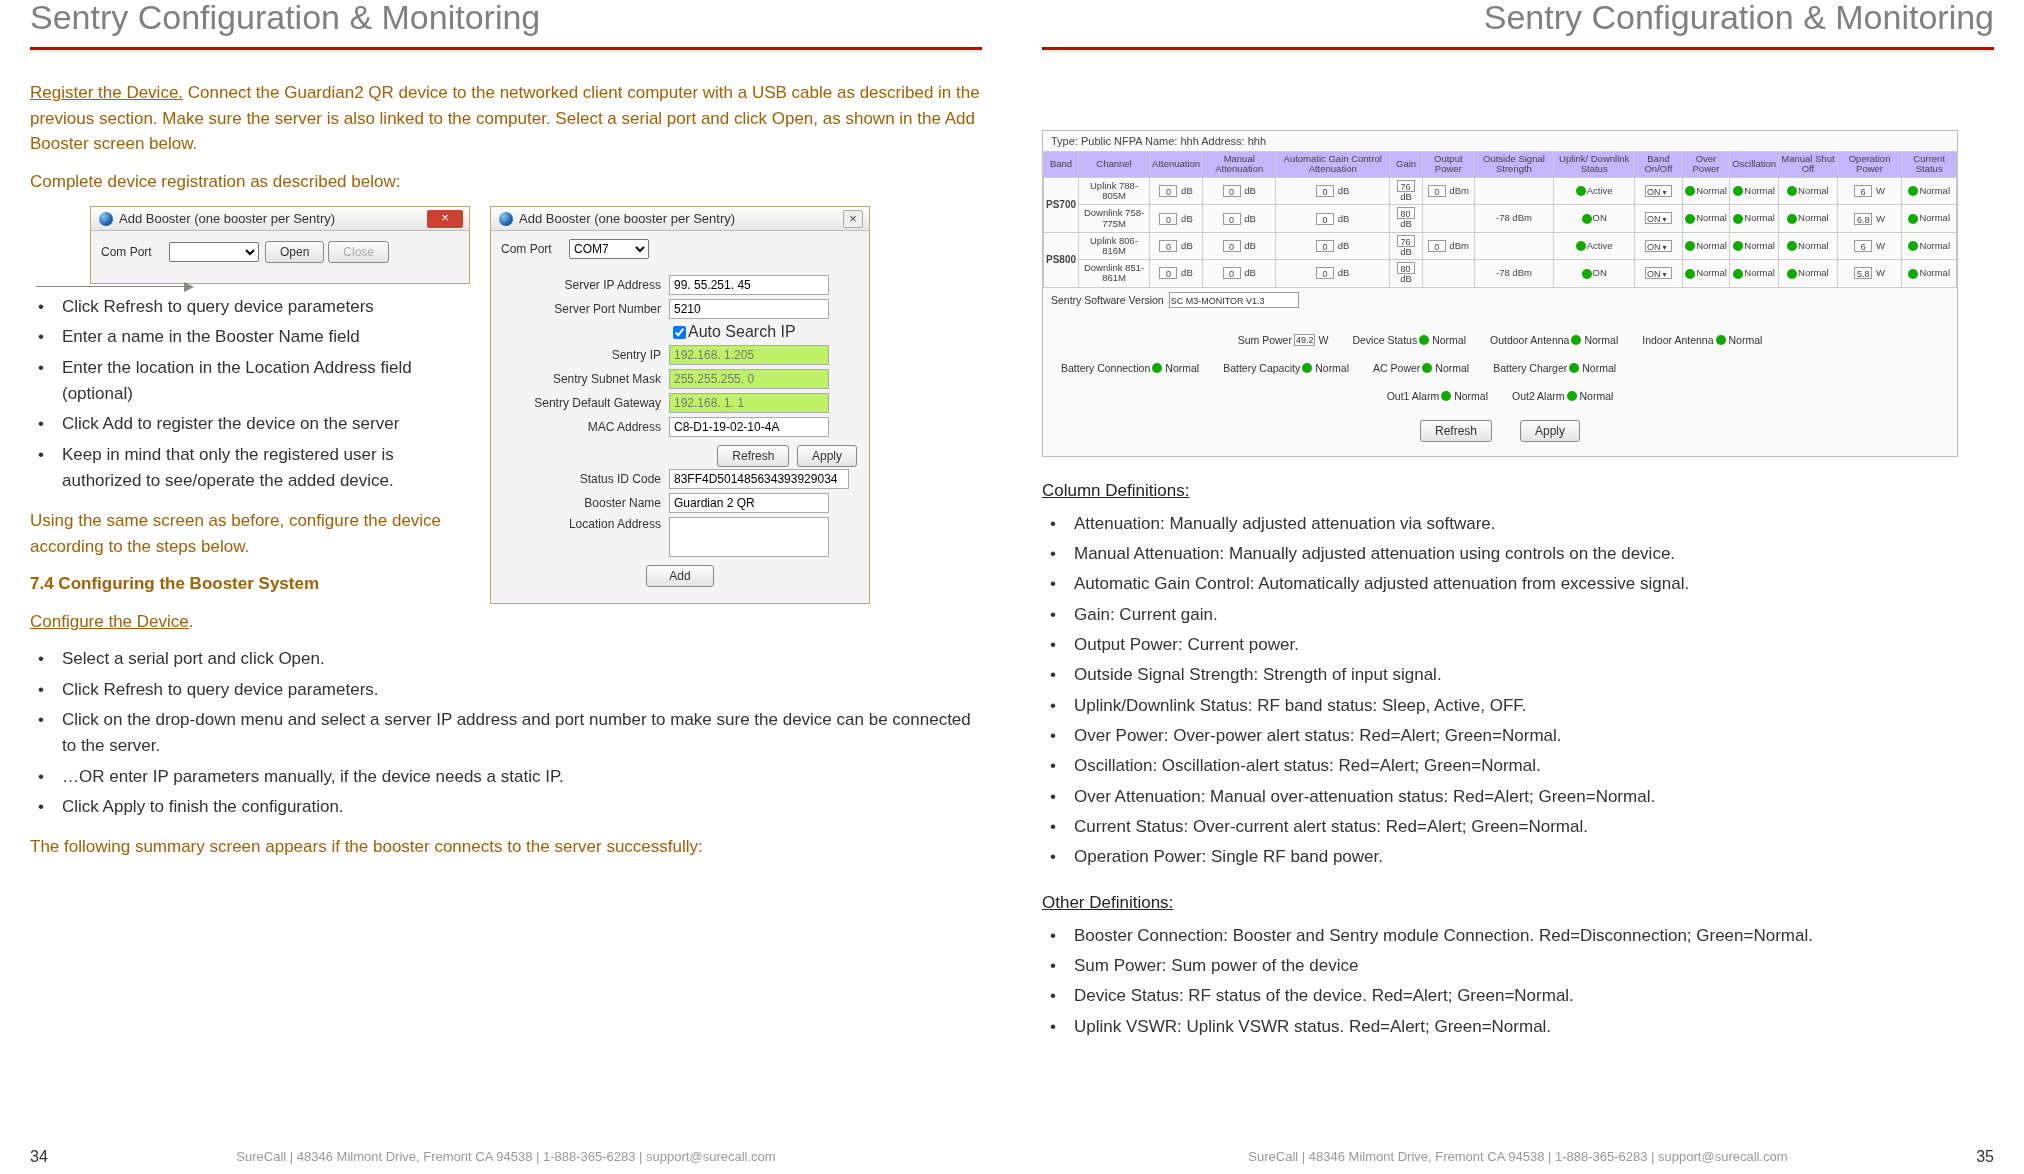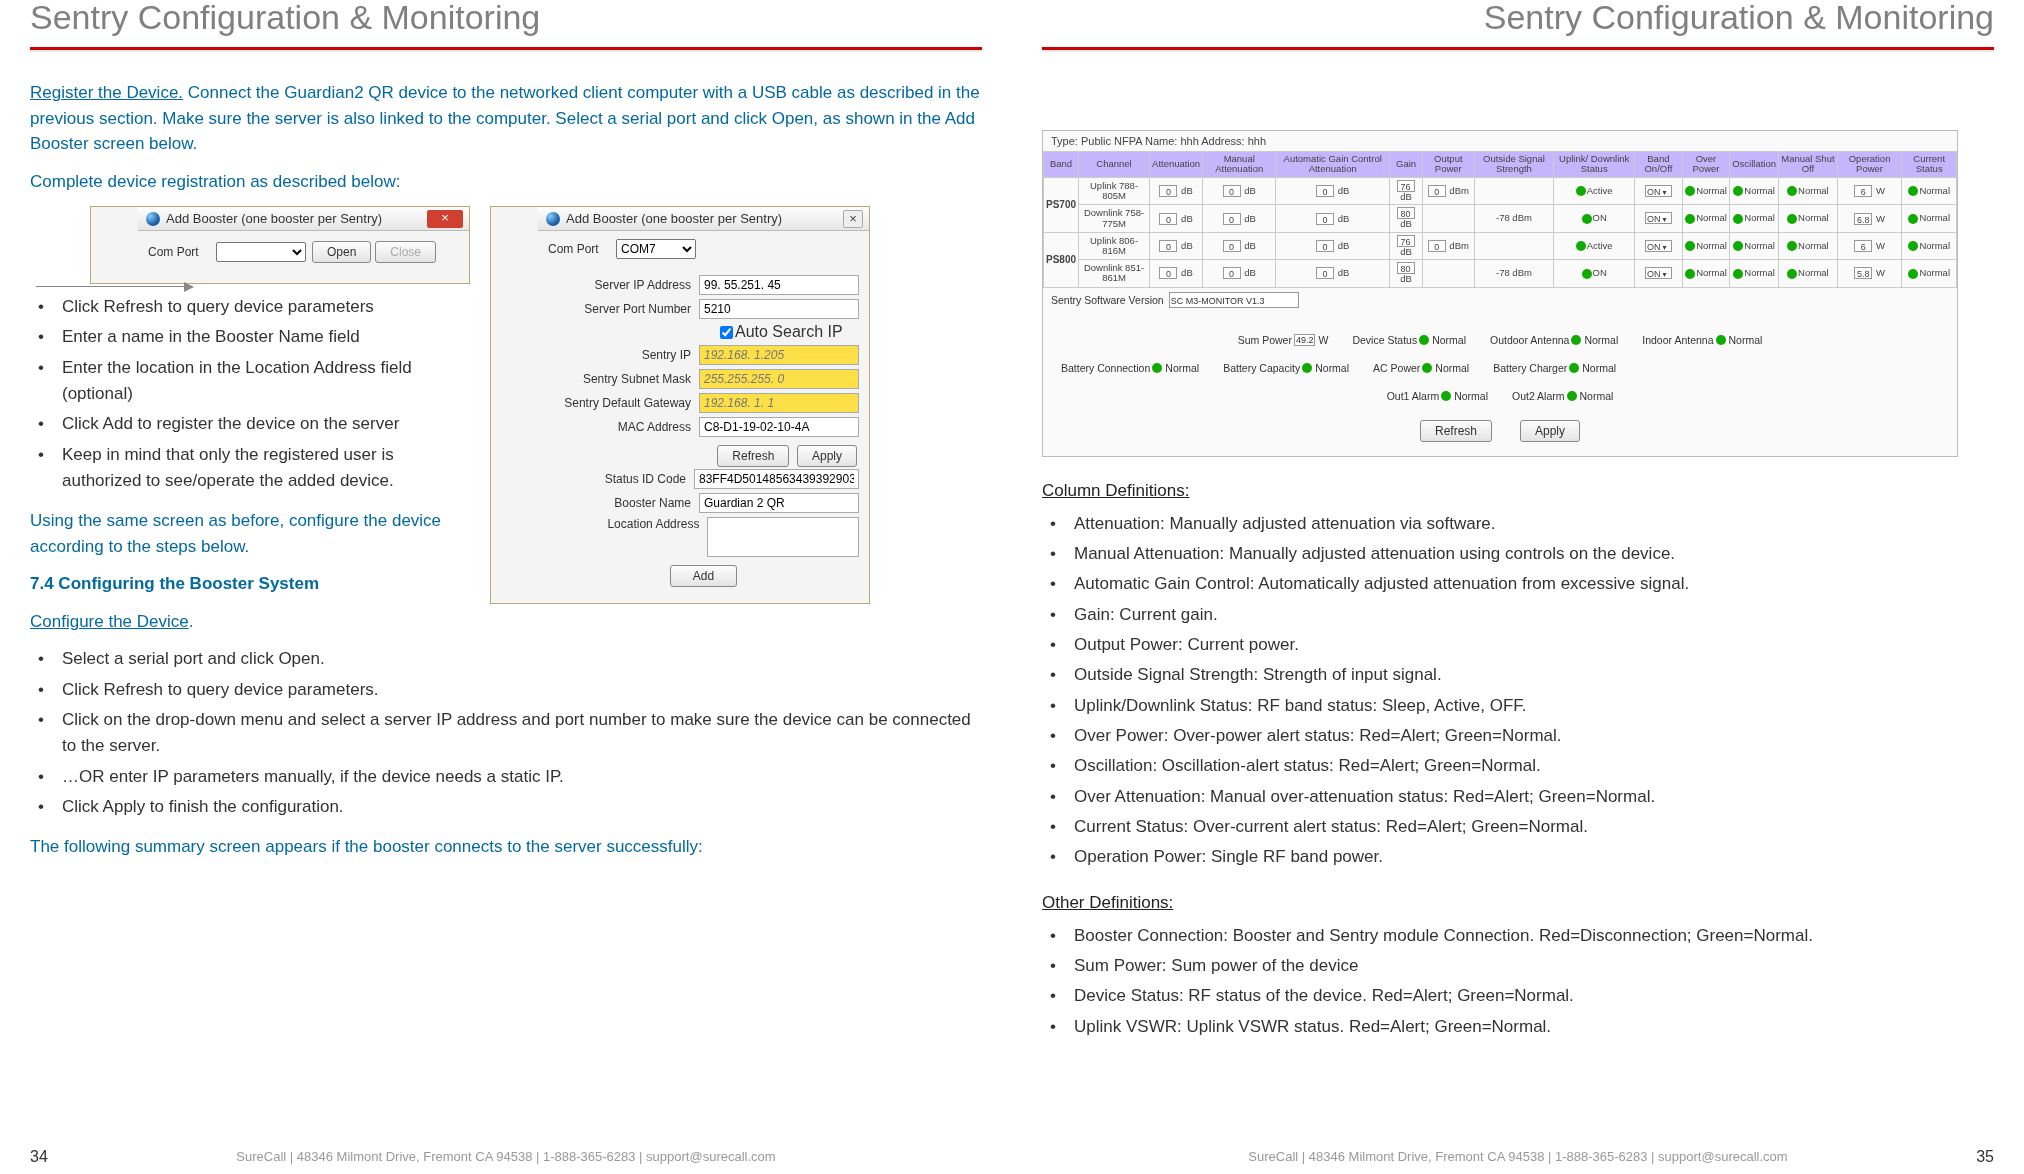--- a/index.html
+++ b/index.html
@@ -29,21 +29,21 @@
   }
   .right .page-title { text-align: right; }
   .title-rule {
     height: 3px;
     background: #c00;
     width: 100%;
     margin-bottom: 30px;
     margin-top: 4px;
     box-shadow: 0 2px 2px rgba(0,0,0,0.1);
   }
-  .body-text { font-size: 17px; color: #0369a1; line-height: 1.5; margin-bottom: 12px; }
+  .body-text { font-size: 17px; color: #a16207; line-height: 1.5; margin-bottom: 12px; }
   .u { text-decoration: underline; }
   .b { font-weight: bold; }
   ul.bullets { list-style: none; padding-left: 4px; margin-bottom: 14px; }
   ul.bullets li { 
     font-size: 17px; 
     color: #333; 
     line-height: 1.55; 
     padding-left: 28px; 
     position: relative; 
     margin-bottom: 4px;
@@ -51,21 +51,20 @@
   ul.bullets li::before { content: "•"; position: absolute; left: 4px; top: 0; }
   .row { display: flex; gap: 20px; }
 
   
   .dlg {
     border: 1px solid #bca973;
     background: #f4f4f4;
     font-size: 13px;
     font-family: Tahoma, Arial, sans-serif;
     margin-bottom: 10px;
-    padding-left: 47px;
   }
   .dlg.small { width: 380px; }
   .dlg.tall { width: 380px; }
   .dlg-title {
     background: linear-gradient(#fefefe, #e6e6e6);
     border-bottom: 1px solid #bbb;
     padding: 4px 8px;
     display: flex;
     align-items: center;
     gap: 6px;
@@ -84,21 +83,21 @@
   .dlg-title .close.gray { 
     background:#eee; color:#444; border:1px solid #aaa;
     width:20px; height:18px;
   }
   .dlg-body { padding: 8px 10px 14px 10px; }
   .form-row { display:flex; align-items:center; margin-bottom:4px; }
   .form-row label { width: 160px; text-align:right; margin-right:8px; font-size:12px; color:#333;}
   .form-row input[type=text] {
     border:1px solid #aaa; background:#fff; height:20px; font-size:12px; padding:0 4px; width:160px;
   }
-  .form-row input.ro { background:#fde047; color:#777;font-style:italic; }
+  .form-row input.ro { background:#bef264; color:#777; }
   .form-row select { height:20px; font-size:12px; width:80px; }
   .btn {
     display:inline-block; padding:3px 14px; border:1px solid #888; 
     background:linear-gradient(#fdfdfd,#e4e4e4); font-size:12px; margin:2px;
     border-radius:3px;
   }
   .btn.disabled { color:#aaa; }
   .btn-row { text-align:right; margin-top:6px; }
   .form-row .cb { margin-left:4px; }
   .arrow {

